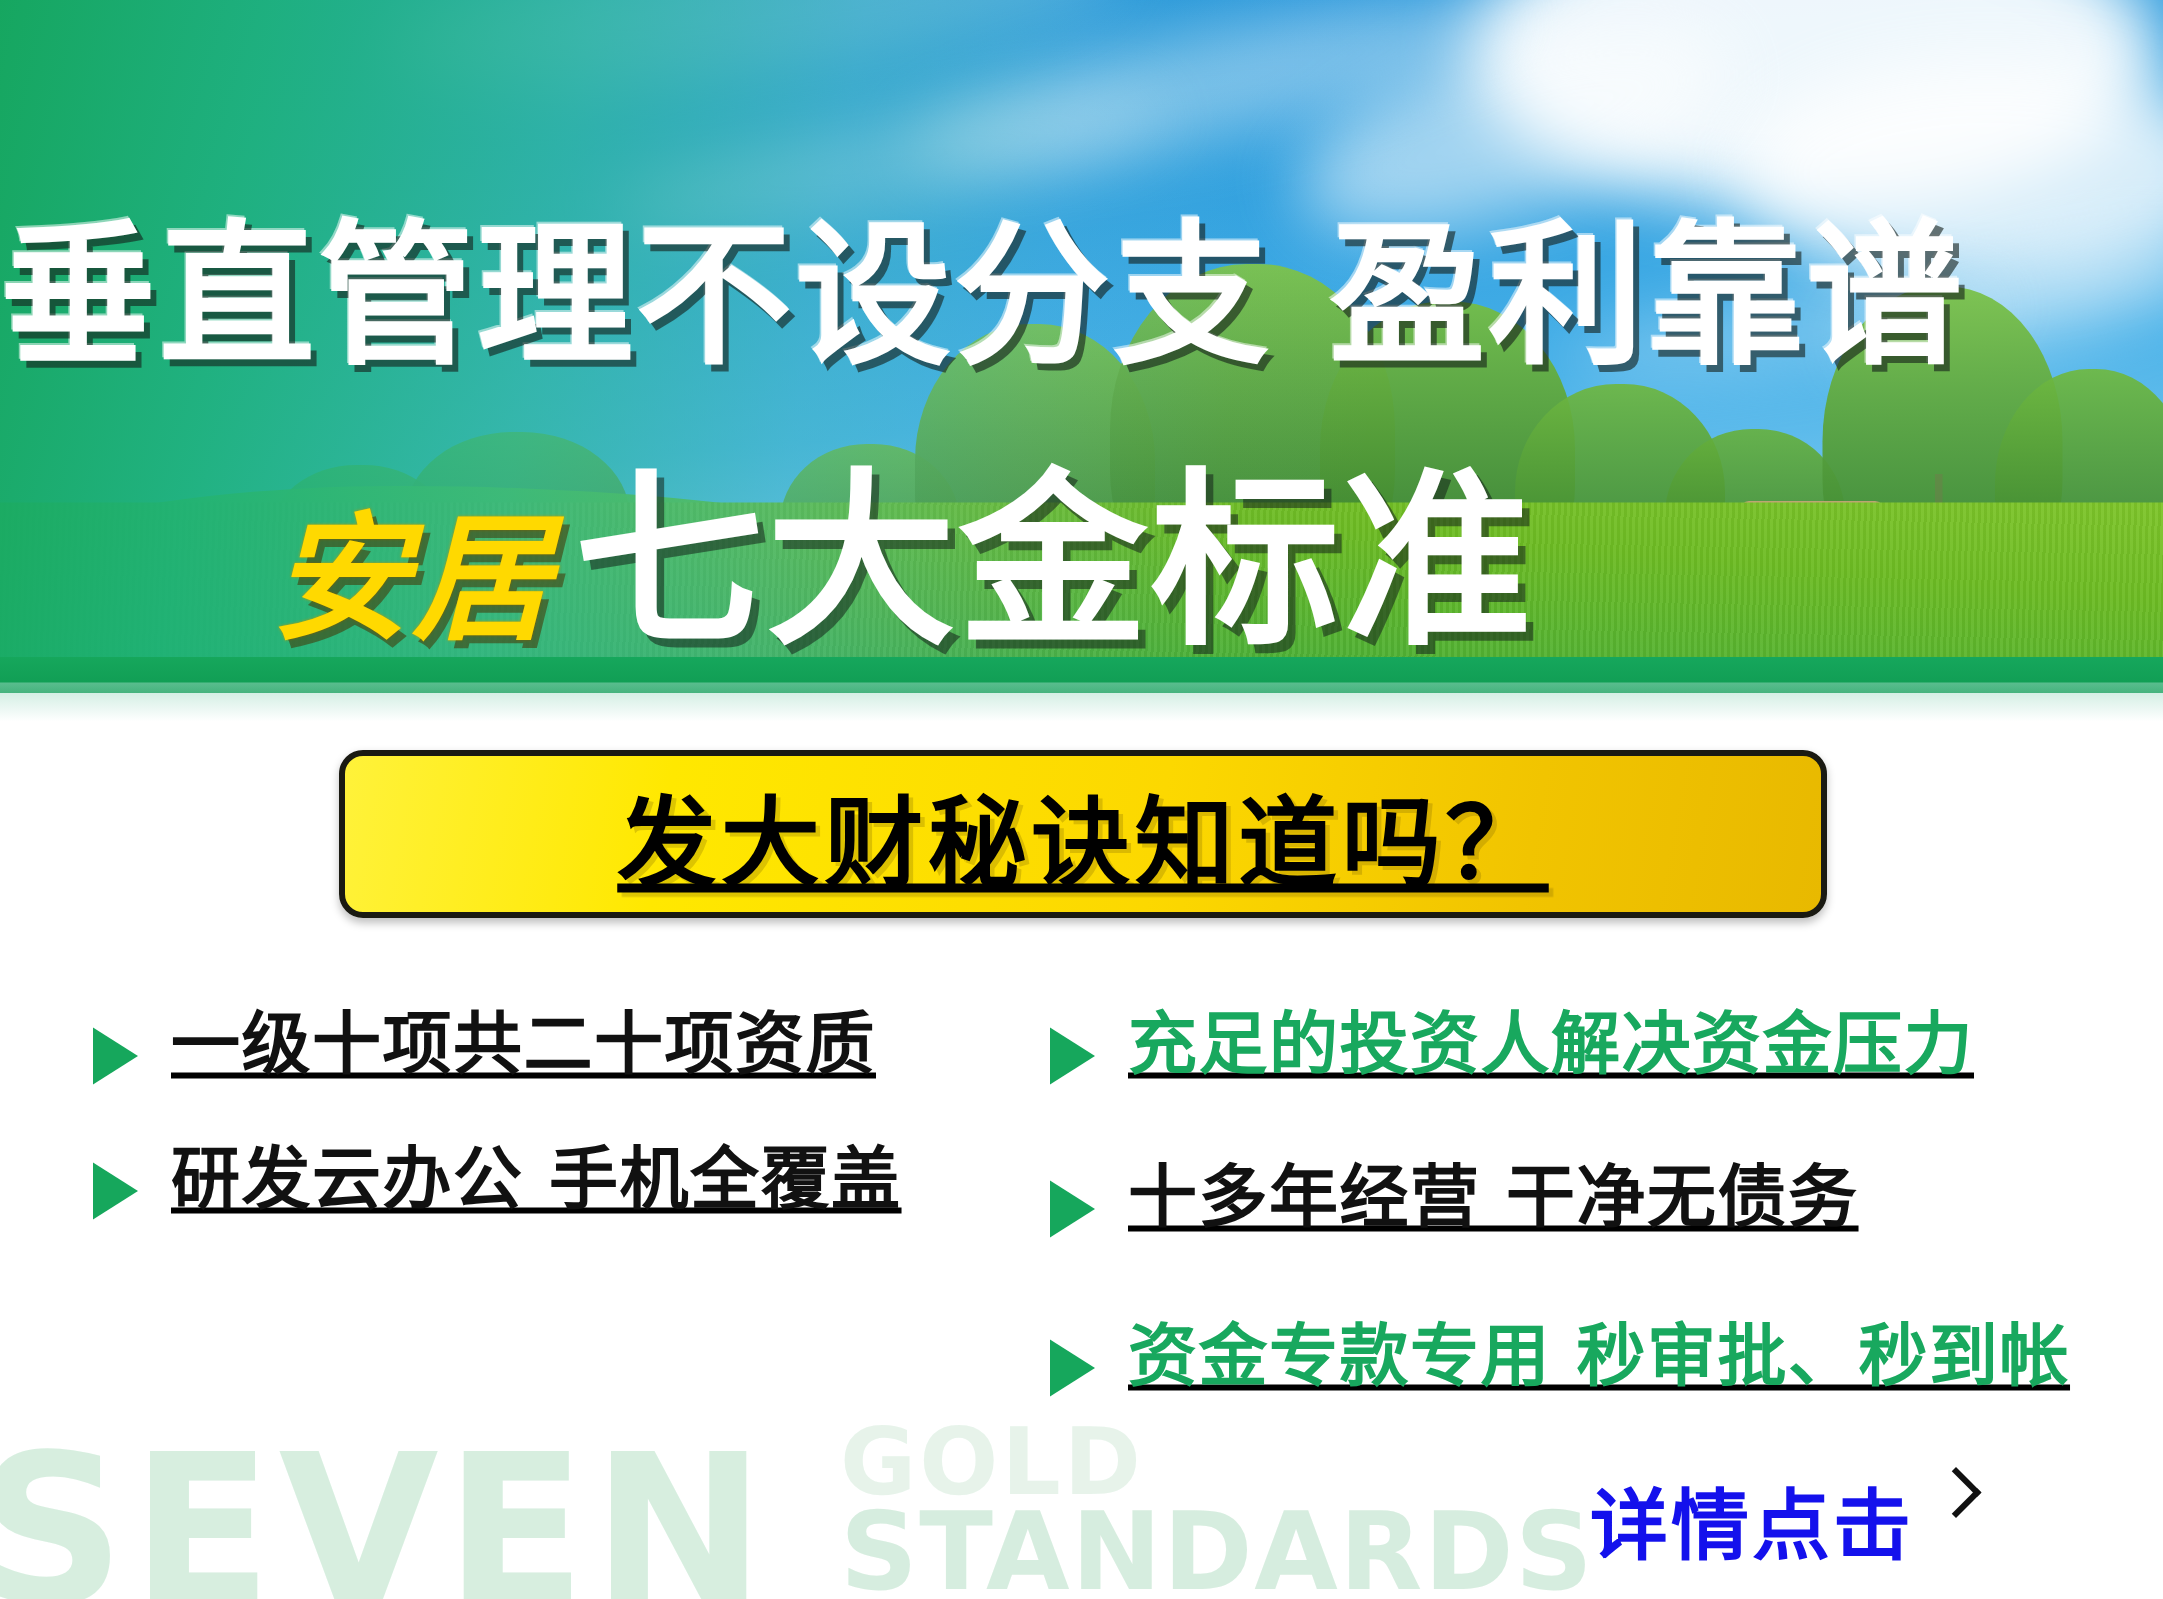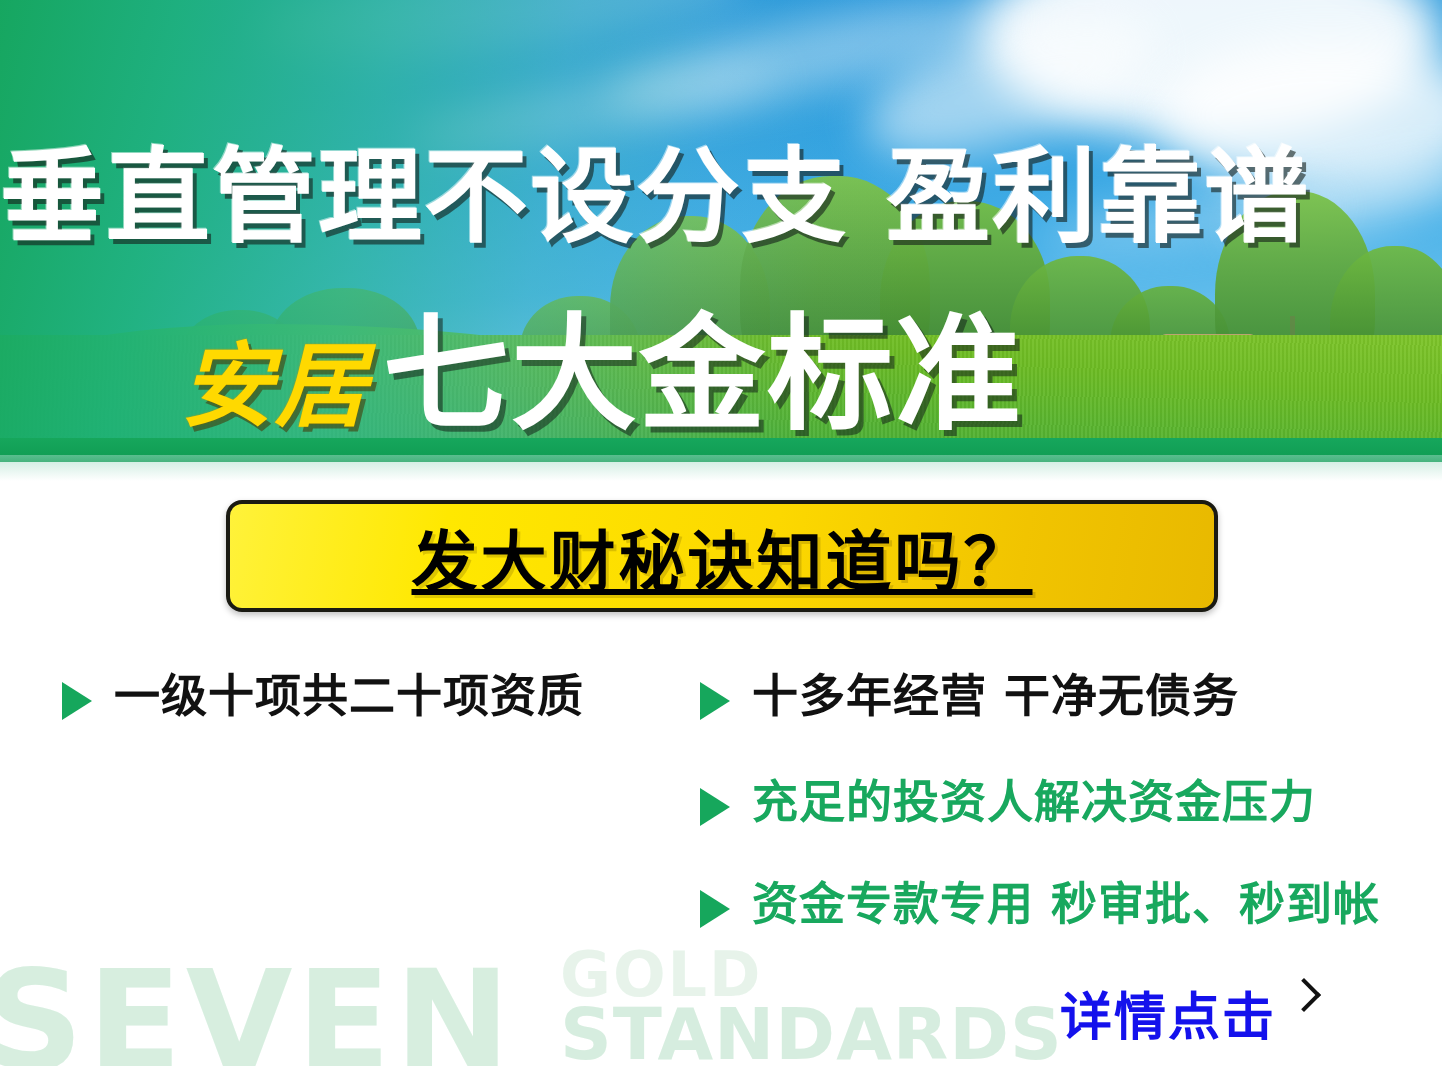--- a/index.html
+++ b/index.html
@@ -145,21 +145,21 @@
     font-size:72px; font-weight:bold; letter-spacing:1px;
     color:#c6e6d2; opacity:.70;
     font-family:"DejaVu Sans","Liberation Sans",sans-serif;
   }
 
   
   .col { position:absolute; }
   .col-left  { left:62px;  top:668px; width:640px; }
   .col-right { left:700px; top:668px; width:720px; }
 
-  .bullet { display:flex; align-items:flex-start; margin-bottom:28px; }
+  .bullet { display:flex; align-items:center; margin-bottom:28px;text-decoration:underline; }
   .tri {
     width:0; height:0; flex:none;
     border-left:30px solid #16a75c;
     border-top:19px solid transparent;
     border-bottom:19px solid transparent;
     margin-top:14px; margin-right:22px;
   }
   .btext {
     font-size:46px; font-weight:bold; line-height:1.26;
     color:#111111; letter-spacing:1px;
@@ -246,32 +246,36 @@
 </div>
 
 <div class="col col-left">
 
   <div class="bullet b-left-1">
     <span class="tri"></span>
     <span class="btext">一级十项共二十项资质</span>
   </div>
 
 
+  <div class="bullet">
+    <span class="tri"></span>
+    <span class="btext">研发云办公  手机全覆盖</span>
+  </div>
 </div>
 
 <div class="col col-right">
 
+  <div class="bullet" style="margin-bottom:44px;">
+    <span class="tri"></span>
+    <span class="btext green">充足的投资人解决资金压力</span>
+  </div>
+
   <div class="bullet" style="margin-bottom:48px;">
     <span class="tri"></span>
     <span class="btext">十多年经营  干净无债务</span>
-  </div>
-
-  <div class="bullet" style="margin-bottom:44px;">
-    <span class="tri"></span>
-    <span class="btext green">充足的投资人解决资金压力</span>
   </div>
 
   <div class="bullet">
     <span class="tri"></span>
     <span class="btext green">资金专款专用  秒审批、秒到帐</span>
   </div>
 </div>
 
 <div class="cta">
   <span class="cta-text">详情点击</span>

